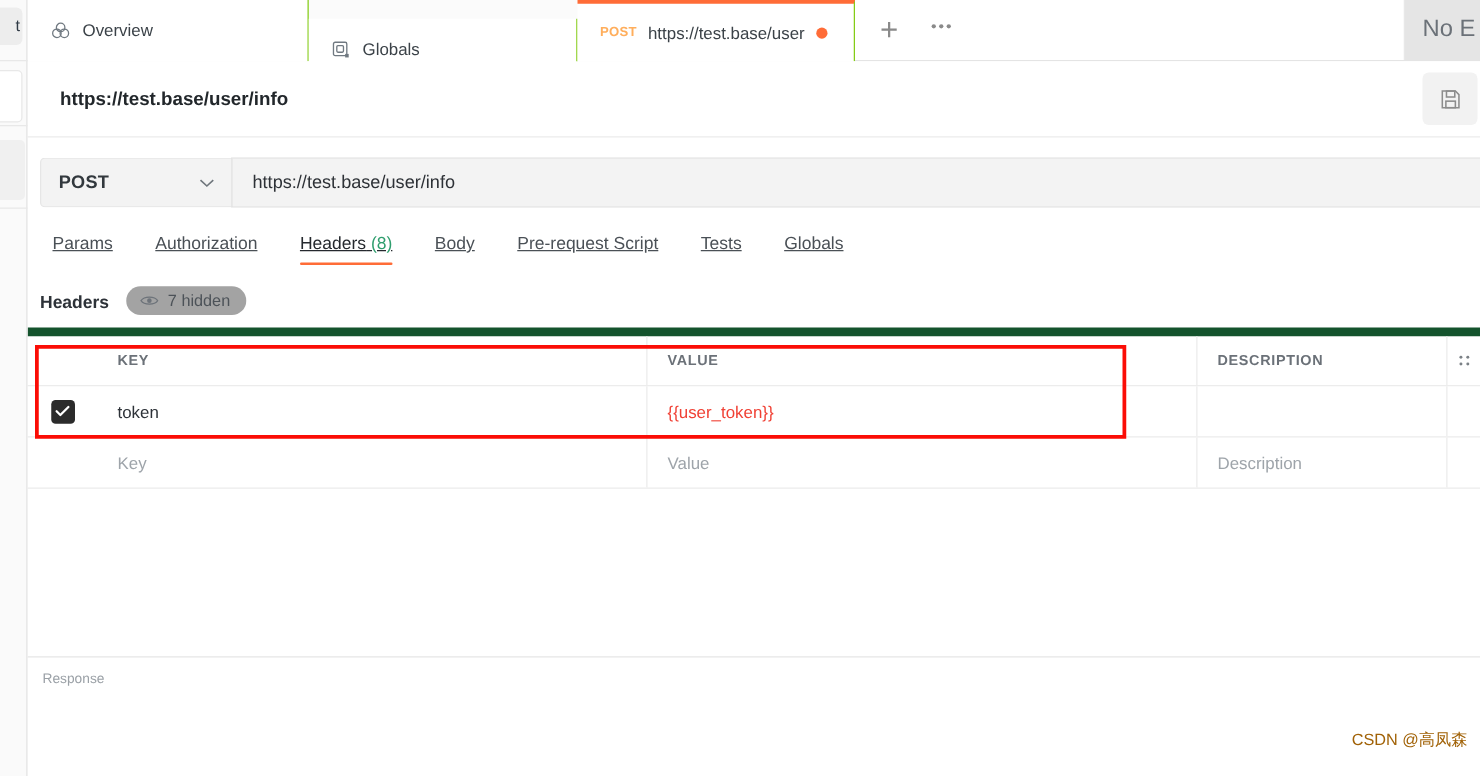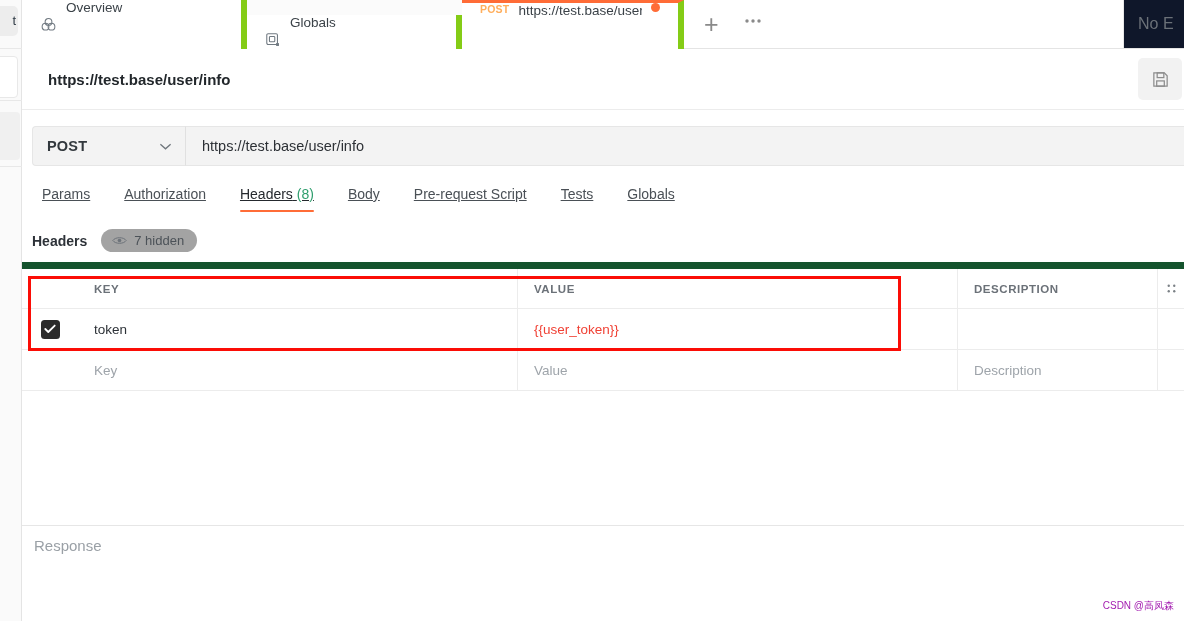--- a/index.html
+++ b/index.html
@@ -75,25 +75,26 @@
     left: 22px; top: 0;
     width: 1162px;
     height: 49px;
     background: #fbfbfb;
     border-bottom: 1px solid #e4e4e4;
     display: flex;
     align-items: stretch;
   }
   .tab {
     display: flex;
+    align-items: center;
     gap: 9px;
     padding: 0 18px;
     height: 49px;
     background: #ffffff;
-    border-right: 6px solid #84cc16;
+    border-right: 1px solid #84cc16;
     font-size: 13.5px;
     color: #42484f;
     cursor: pointer;
     white-space: nowrap;
     position: relative;
   }
   .tab.overview { width: 225px; }
   .tab.globals  { width: 215px; margin-top: 15px; }
   .tab.request  {
     width: 222px;
@@ -144,22 +145,22 @@
     cursor: pointer;
     line-height: 1;
     position: relative;
     top: -4px;
   }
   .env-area {
     display: flex;
     align-items: center;
     padding-left: 14px;
     width: 60px;
-    background: #0f172a;
-    font-size: 16px;
+    background: #e5e5e5;
+    font-size: 19px;
     color: #6b7178;
     overflow: hidden;
     white-space: nowrap;
   }
 
   
   .title-bar {
     position: absolute;
     left: 22px; top: 49px;
     width: 1162px;
@@ -353,29 +354,29 @@
   .resp-divider {
     position: absolute;
     left: 22px; top: 525px;
     width: 1162px;
     height: 1px;
     background: #e6e6e6;
   }
   .resp-label {
     position: absolute;
     left: 34px; top: 537px;
-    font-size: 15px;
+    font-size: 11px;
     color: #9aa0a6;
   }
   .watermark {
     position: absolute;
     right: 10px;
-    bottom: 8px;
-    font-size: 10px;
-    color: #a21caf;
+    bottom: 20px;
+    font-size: 13px;
+    color: #a16207;
     white-space: nowrap;
   }
 
   .icon { display: inline-flex; align-items: center; justify-content: center; }
 </style>
 </head>
 <body>
 
 <div class="app">
 

